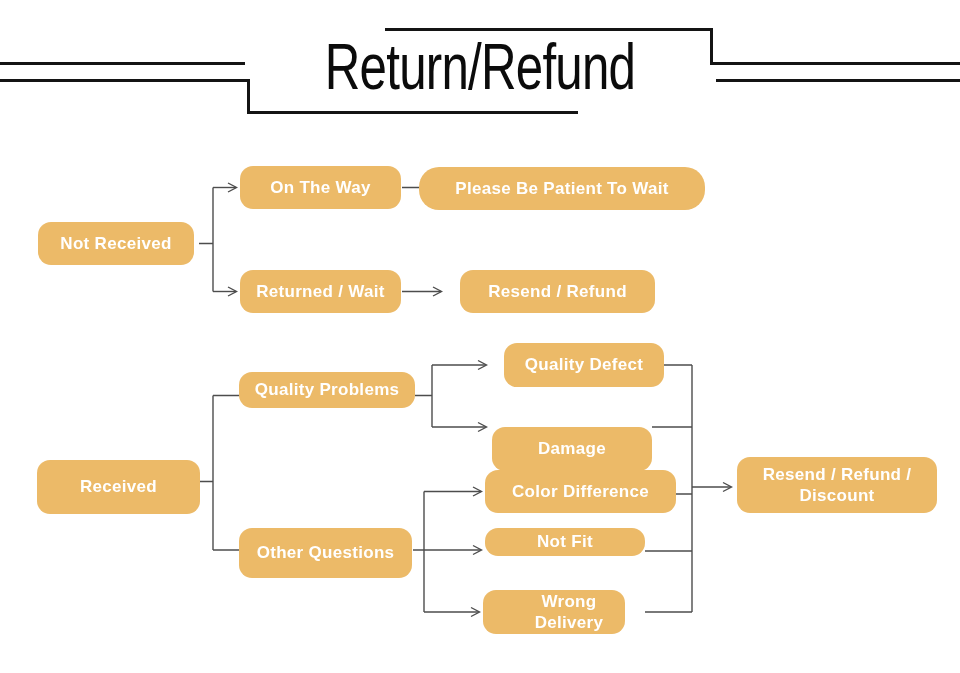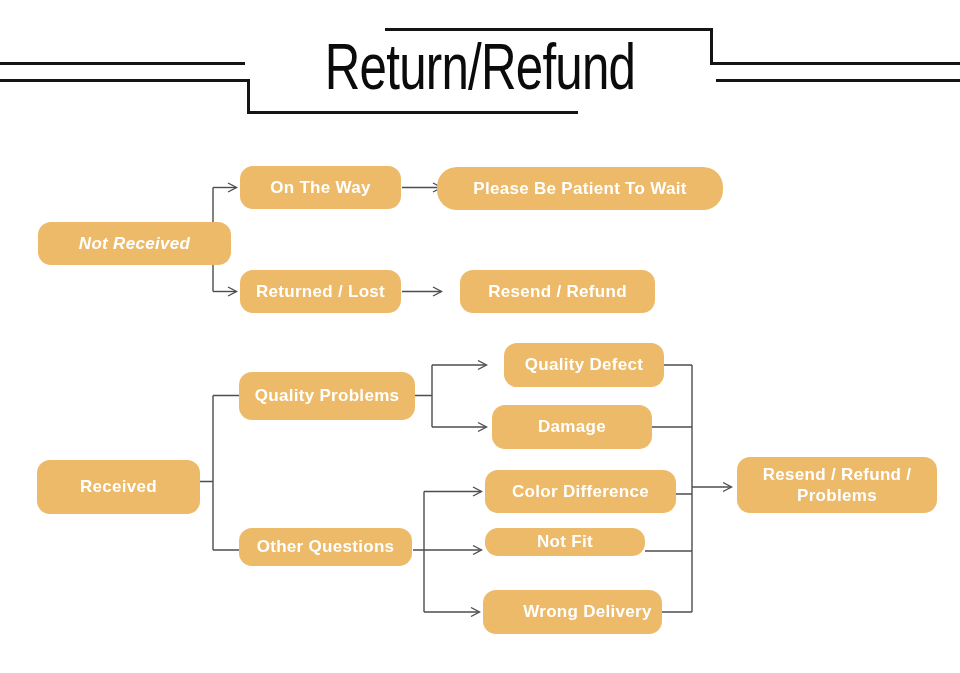--- a/index.html
+++ b/index.html
@@ -60,33 +60,33 @@
     align-items: center;
     justify-content: center;
     text-align: center;
     font-size: 17px;
     font-weight: 700;
     letter-spacing: 0.3px;
     line-height: 1.25;
     padding: 0 6px;
     box-sizing: border-box;
   }
-  .n-not-received       { left: 38px;  top: 222px; width: 193px; height: 43px; font-style: italic; }
+  .n-not-received       { left: 38px;  top: 222px; width: 156px; height: 43px; }
   .n-on-the-way         { left: 240px; top: 166px; width: 161px; height: 43px; }
-  .n-please-wait        { left: 437px; top: 167px; width: 286px; height: 43px; border-radius: 20px; }
+  .n-please-wait        { left: 419px; top: 167px; width: 286px; height: 43px; border-radius: 20px; }
   .n-returned-lost      { left: 240px; top: 270px; width: 161px; height: 43px; }
   .n-resend-refund      { left: 445px; top: 270px; width: 195px; height: 43px; margin-left: 15px; }
   .n-received           { left: 37px;  top: 460px; width: 163px; height: 54px; }
-  .n-quality-problems   { left: 239px; top: 372px; width: 176px; height: 48px; }
+  .n-quality-problems   { left: 239px; top: 372px; width: 176px; height: 36px; }
   .n-quality-defect     { left: 504px; top: 343px; width: 160px; height: 44px; }
-  .n-damage             { left: 492px; top: 405px; width: 160px; height: 44px; }
-  .n-other-questions    { left: 239px; top: 528px; width: 173px; height: 38px; }
+  .n-damage             { left: 492px; top: 427px; width: 160px; height: 44px; }
+  .n-other-questions    { left: 239px; top: 528px; width: 173px; height: 50px; }
   .n-color-difference   { left: 485px; top: 470px; width: 191px; height: 43px; }
   .n-not-fit            { left: 485px; top: 528px; width: 160px; height: 28px; }
-  .n-wrong-delivery     { left: 483px; top: 590px; width: 179px; height: 44px; padding-left: 36px; }
+  .n-wrong-delivery     { left: 483px; top: 590px; width: 142px; height: 44px; padding-left: 36px; }
   .n-resend-discount    { left: 737px; top: 457px; width: 200px; height: 56px; }
 </style>
 </head>
 <body>
 
 <div class="stage">
 
   <div class="frame-line fl-top"></div>
   <div class="frame-line fl-right-vert"></div>
   <div class="frame-line fl-right-1"></div>
@@ -121,25 +121,25 @@
     <path d="M432 427 H486" marker-end="url(#ah)"></path>
     <path d="M424 491.5 H481" marker-end="url(#ah)"></path>
     <path d="M413 550 H481" marker-end="url(#ah)"></path>
     <path d="M424 612 H479" marker-end="url(#ah)"></path>
     <path d="M692 487 H731" marker-end="url(#ah)"></path>
   </svg>
 
   <div class="node n-not-received">Not Received</div>
   <div class="node n-on-the-way">On The Way</div>
   <div class="node n-please-wait">Please Be Patient To Wait</div>
-  <div class="node n-returned-lost">Returned / Lost</div>
+  <div class="node n-returned-lost">Returned / Wait</div>
   <div class="node n-resend-refund">Resend / Refund</div>
   <div class="node n-received">Received</div>
   <div class="node n-quality-problems">Quality Problems</div>
   <div class="node n-quality-defect">Quality Defect</div>
   <div class="node n-damage">Damage</div>
   <div class="node n-other-questions">Other Questions</div>
   <div class="node n-color-difference">Color Difference</div>
   <div class="node n-not-fit">Not Fit</div>
   <div class="node n-wrong-delivery">Wrong Delivery</div>
-  <div class="node n-resend-discount">Resend / Refund / Problems</div>
+  <div class="node n-resend-discount">Resend / Refund / Discount</div>
 
 </div>
 
 </body></html>

